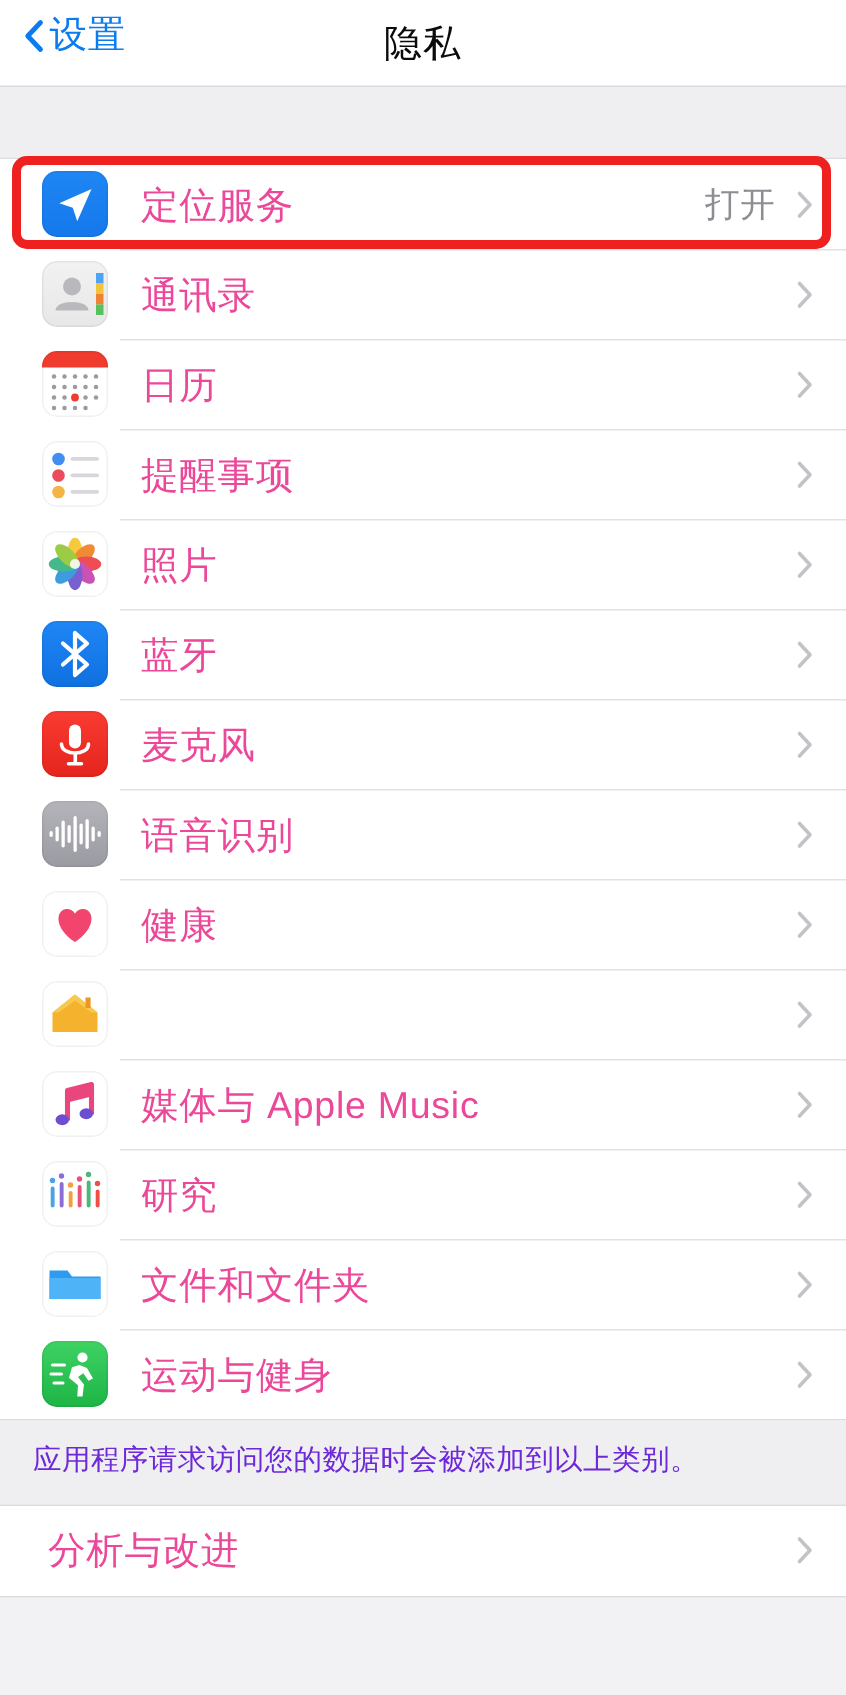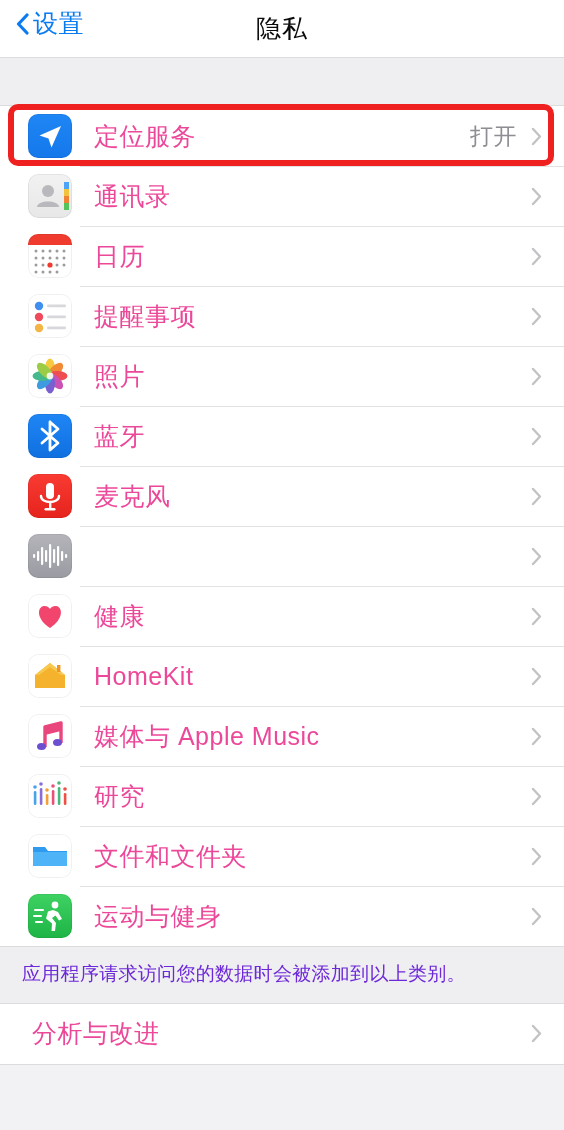--- a/index.html
+++ b/index.html
@@ -343,20 +343,21 @@
             <rect x="17" y="16" width="2.2" height="12" rx="1.1"></rect>
             <rect x="21" y="10" width="2.2" height="24" rx="1.1"></rect>
             <rect x="25" y="15" width="2.2" height="14" rx="1.1"></rect>
             <rect x="29" y="12" width="2.2" height="20" rx="1.1"></rect>
             <rect x="33" y="17" width="2.2" height="10" rx="1.1"></rect>
             <rect x="37" y="20" width="2.2" height="4" rx="1.1"></rect>
           </g>
         </svg>
         <span class="icon-border"></span>
       </div>
+      <span class="row-label">语音识别</span>
       <span class="row-value"></span>
       <svg class="chevron" viewBox="0 0 11 19">
         <polyline points="2,2 9,9.5 2,17" fill="none" stroke="#c3c3c7" stroke-width="2.4" stroke-linecap="round" stroke-linejoin="round"></polyline>
       </svg>
     </div>
 
 
     <div class="row">
       <div class="row-icon ic-health">
         <svg viewBox="0 0 44 44" width="44" height="44">
@@ -373,21 +374,20 @@
 
     <div class="row">
       <div class="row-icon ic-home">
         <svg viewBox="0 0 44 44" width="44" height="44">
           <path d="M22 9 L37 21 L37 34 L7 34 L7 21 Z" fill="#f5b32d"></path>
           <path d="M22 9 L37 21 L33 21 L22 13 L11 21 L7 21 Z" fill="#f7c94e"></path>
           <rect x="29" y="11" width="3.4" height="7" fill="#ef9524"></rect>
         </svg>
         <span class="icon-border"></span>
       </div>
-      <span class="row-label">HomeKit</span>
       <span class="row-value"></span>
       <svg class="chevron" viewBox="0 0 11 19">
         <polyline points="2,2 9,9.5 2,17" fill="none" stroke="#c3c3c7" stroke-width="2.4" stroke-linecap="round" stroke-linejoin="round"></polyline>
       </svg>
     </div>
 
     <div class="row">
       <div class="row-icon ic-music">
         <svg viewBox="0 0 44 44" width="44" height="44">
           <path d="M17 33 L17 13 L33 9 L33 29" fill="none" stroke="#e8467c" stroke-width="3.4" stroke-linejoin="round"></path>

